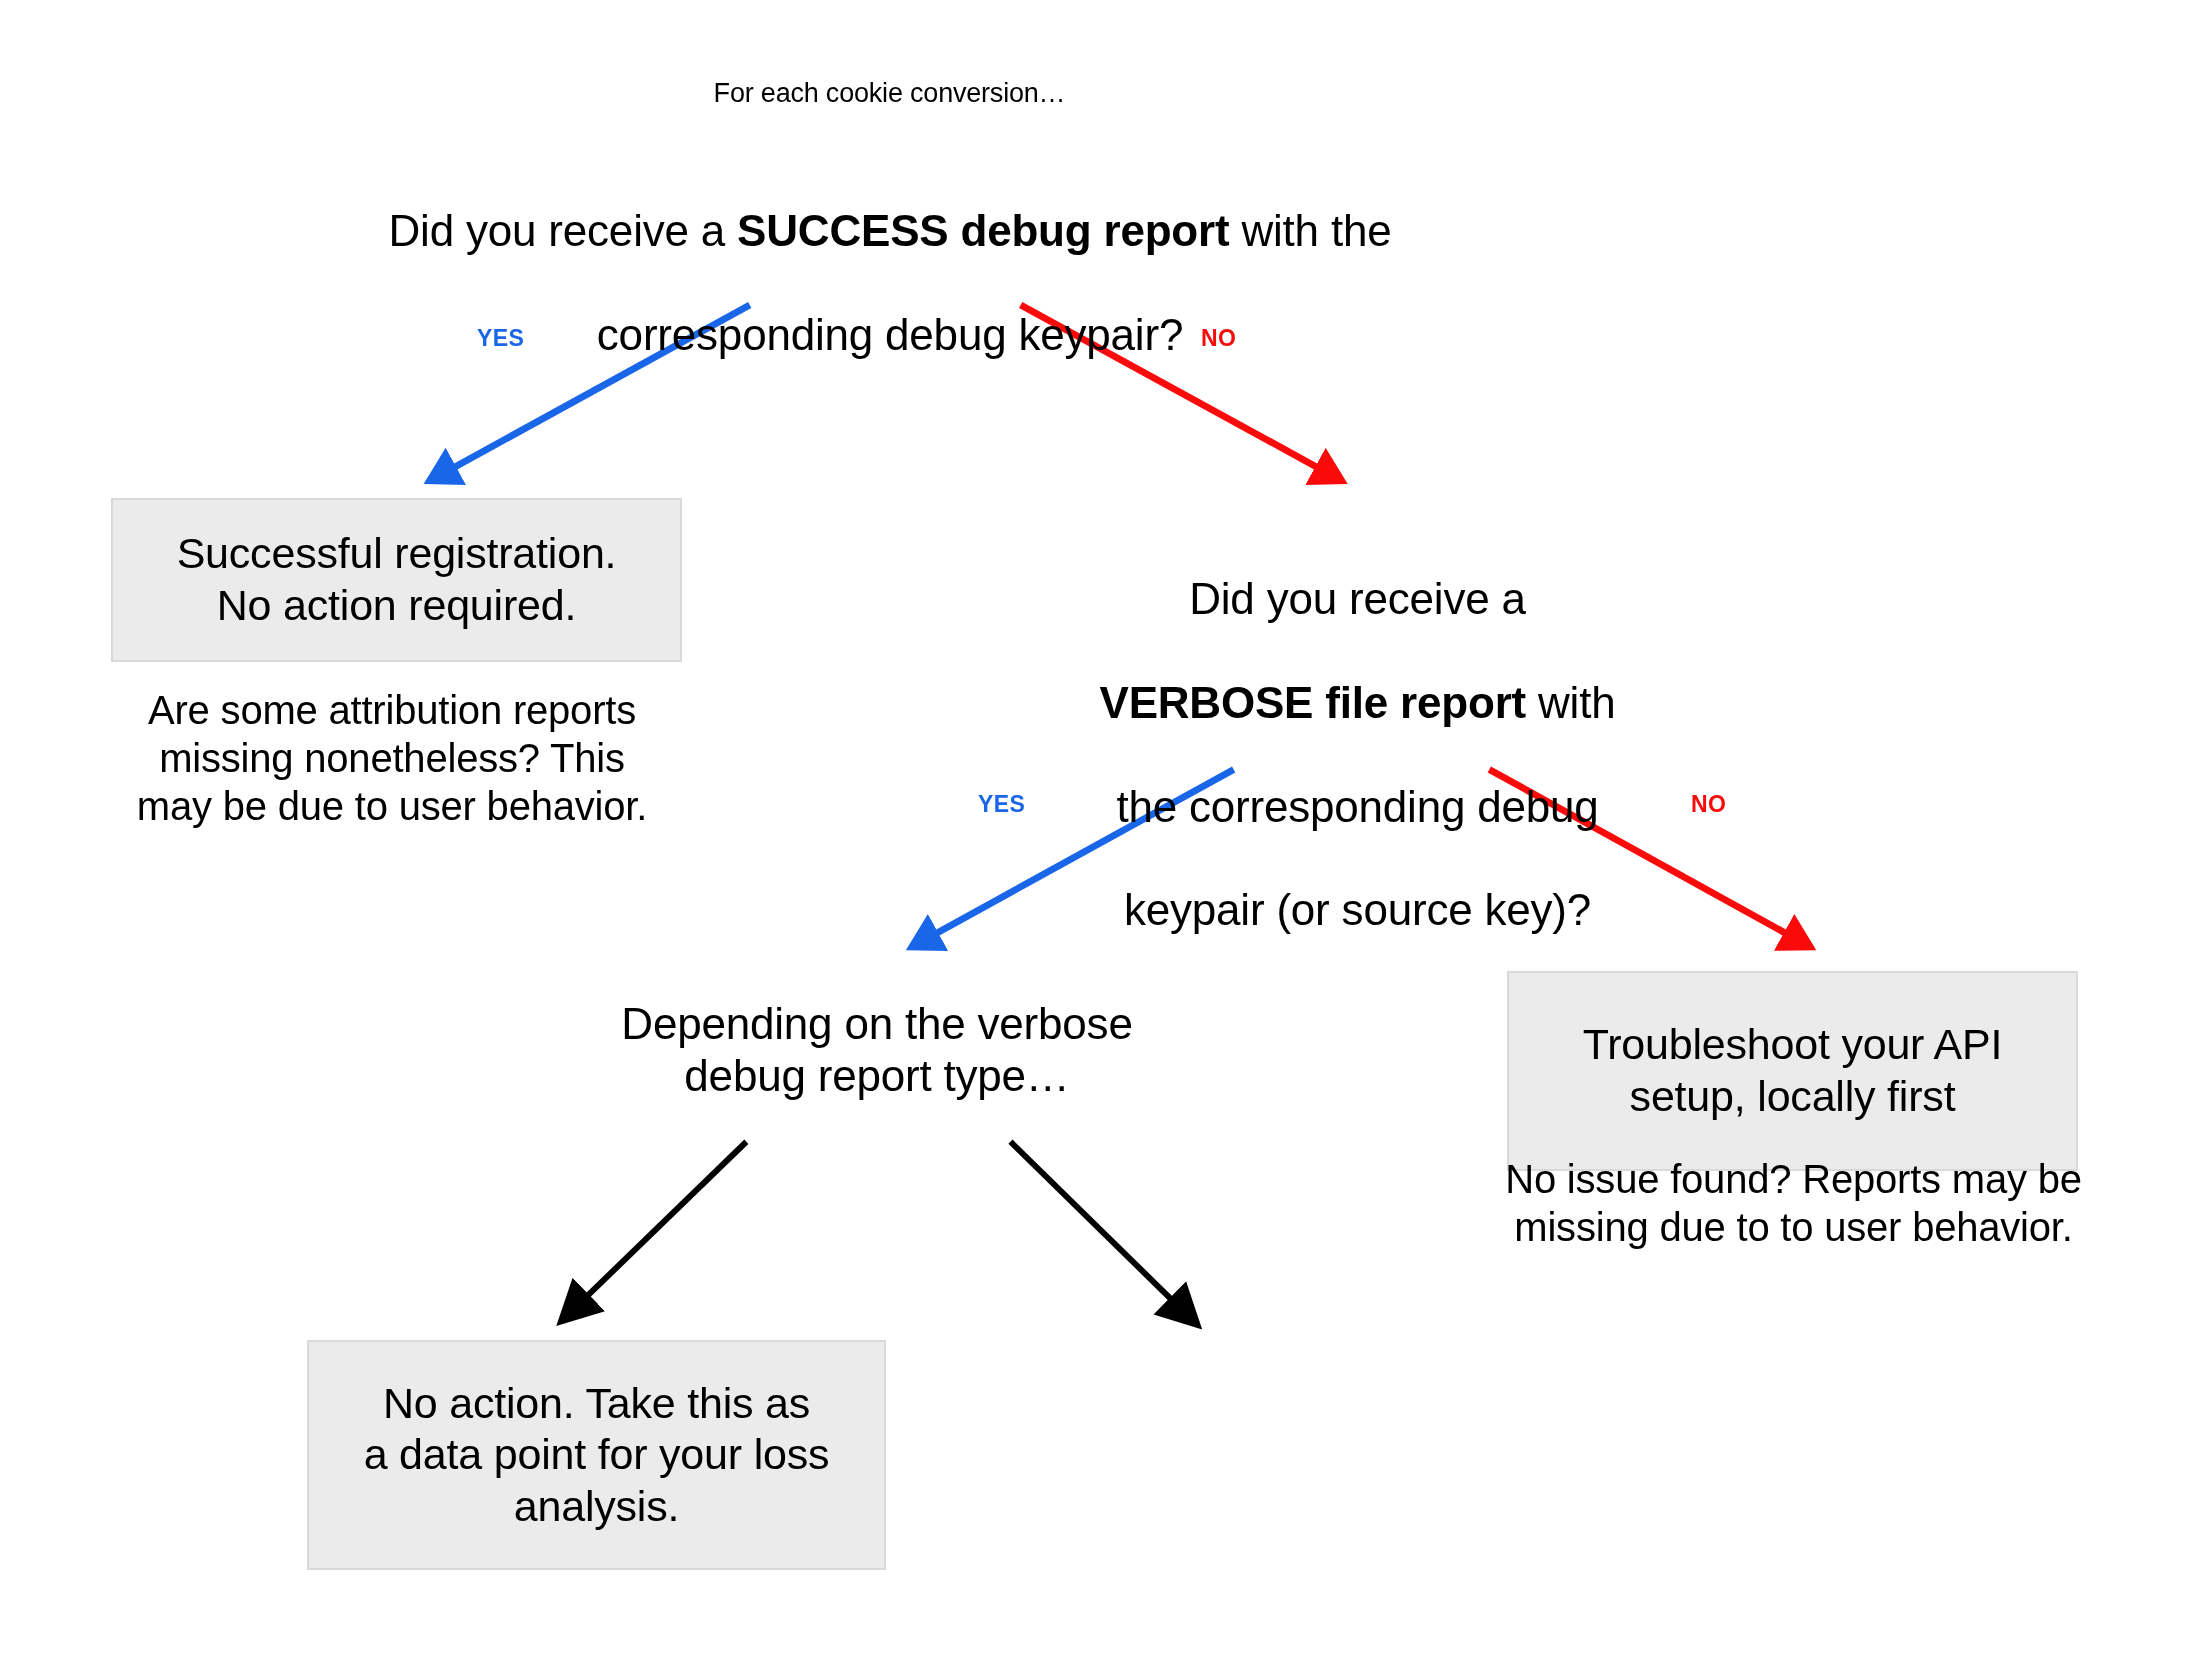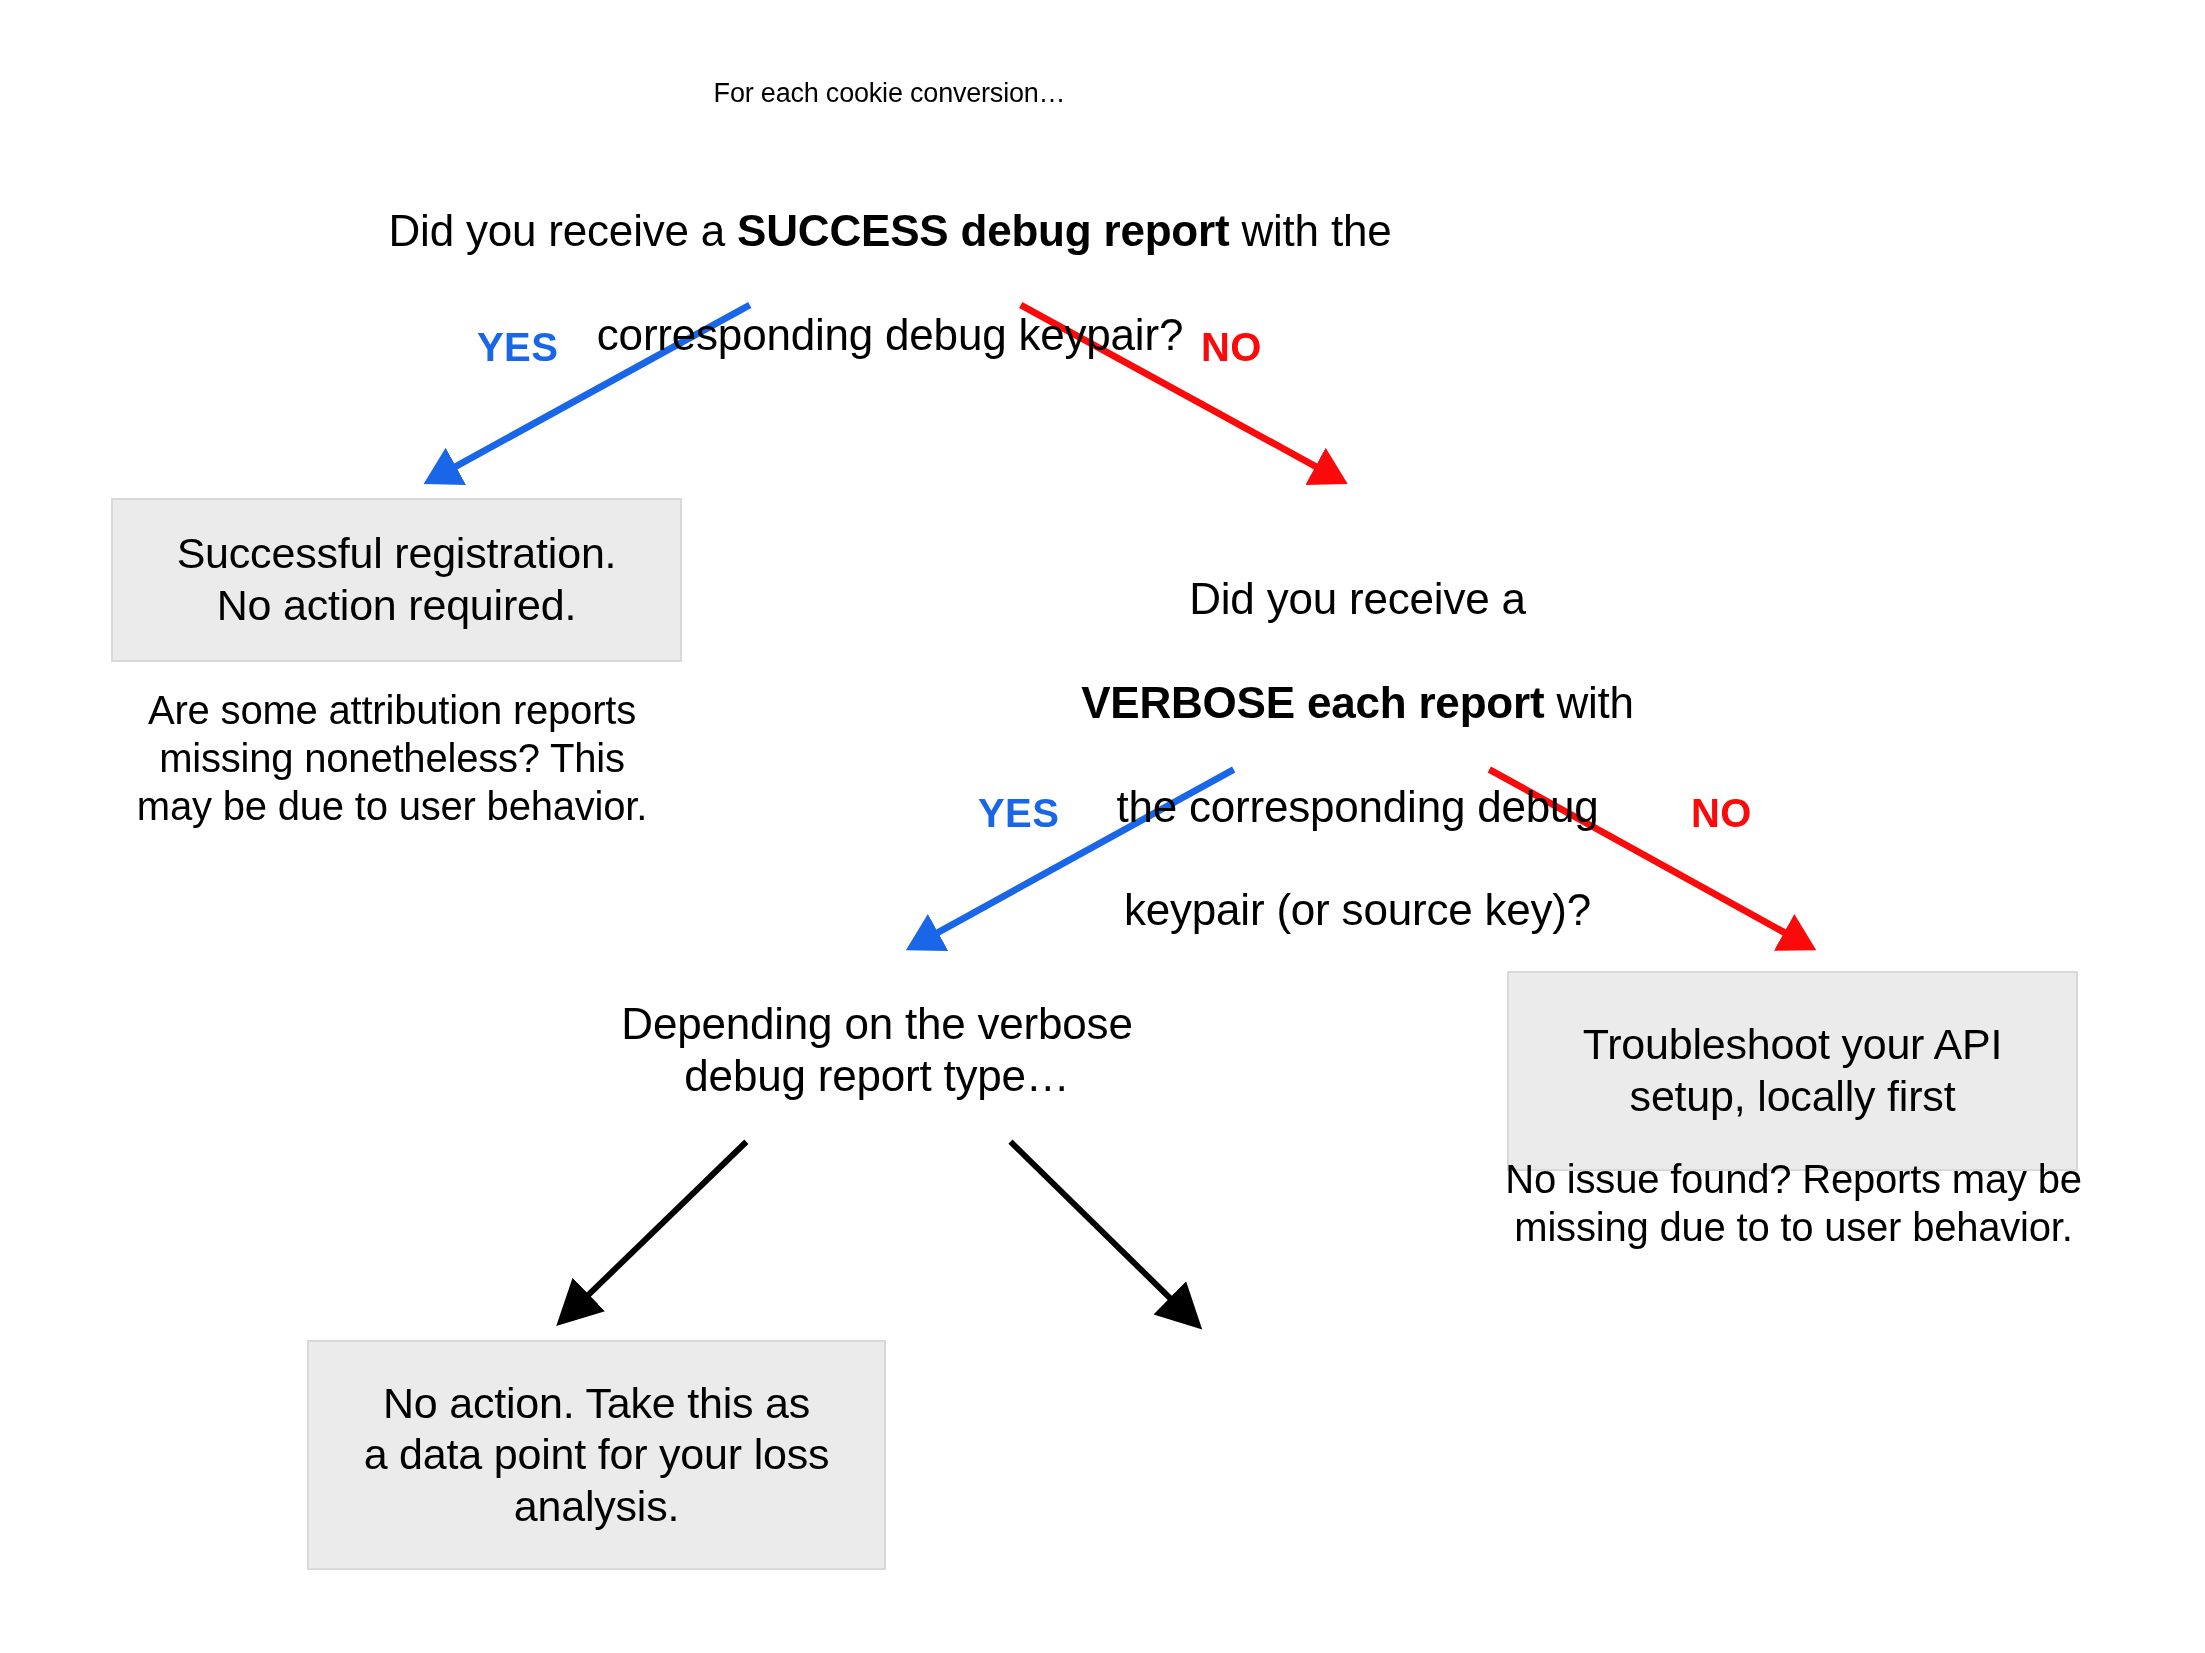--- a/index.html
+++ b/index.html
@@ -67,21 +67,21 @@
   }
   
   .caption {
     font-size: 40px;
     line-height: 1.2;
     letter-spacing: -0.2px;
   }
   
   .branch-label {
     position: absolute;
-    font-size: 40px;
+    font-size: 23px;
     font-weight: 700;
     letter-spacing: 0.4px;
   }
   .label-yes { color: #1a66e8; }
   .label-no  { color: #fa0a0a; }
 </style>
 </head>
 <body>
 
 <div id="canvas">
@@ -124,21 +124,21 @@
 
   <div class="box" style="left:111px; top:498px; width:571px; height:164px; padding:0 5px;">Successful registration.
 No action required.</div>
 
   <div class="txt caption" style="left:94px; top:686px; width:596px;">Are some attribution reports
 missing nonetheless? This
 may be due to user behavior.</div>
 
   <div class="txt q-main" style="left:1004px; top:521px; width:707px;">
     <span>Did you receive a</span><br>
-    <b>VERBOSE each report</b><span> with</span><br>
+    <b>VERBOSE file report</b><span> with</span><br>
     <span>the corresponding debug</span><br>
     <span>keypair (or source key)?</span>
   </div>
 
   <div class="branch-label label-yes" style="left:978px; top:791px;">YES</div>
   <div class="branch-label label-no" style="left:1691px; top:791px;">NO</div>
 
   <div class="txt q-main" style="left:596px; top:950px; width:562px;margin-top:48px;">Depending on the verbose
 debug report type…</div>
 

